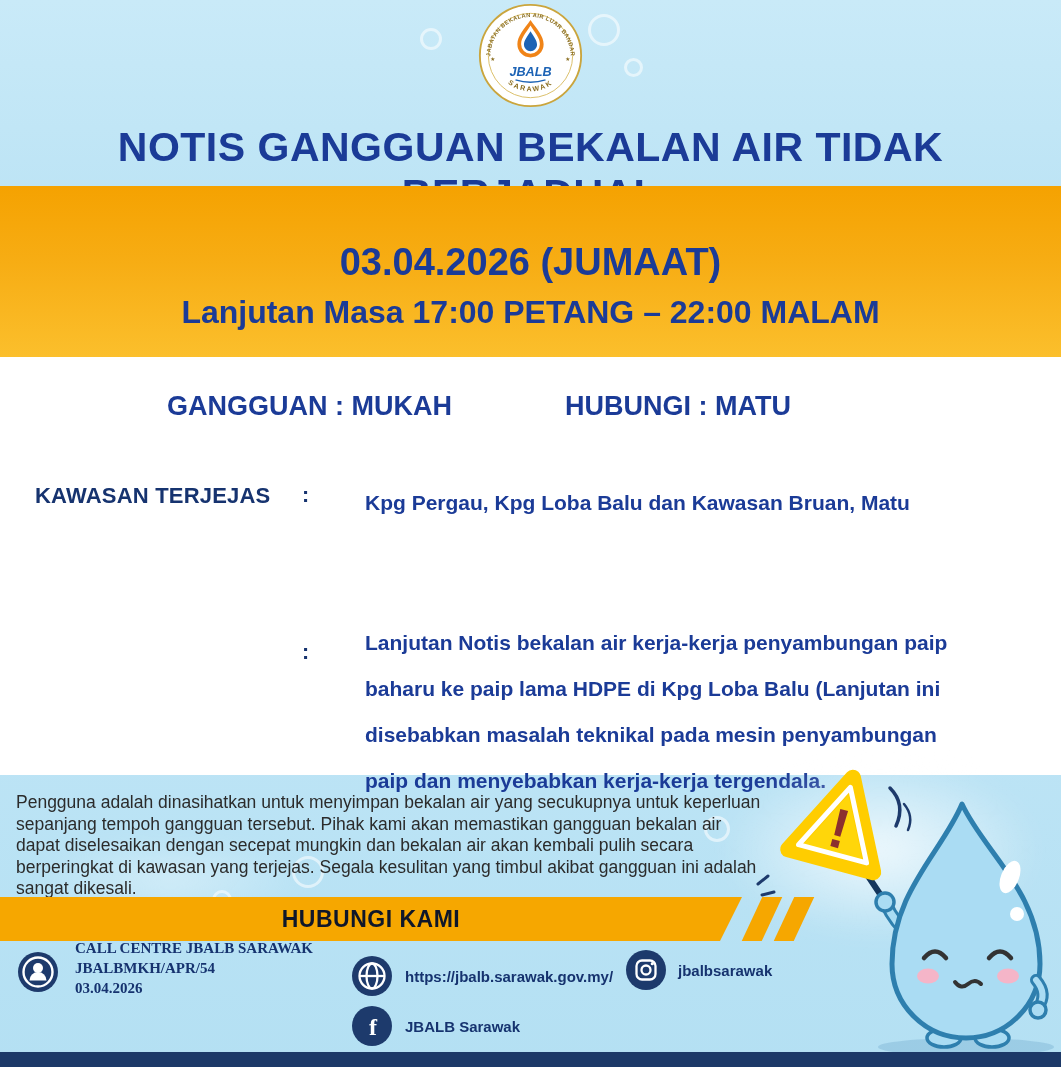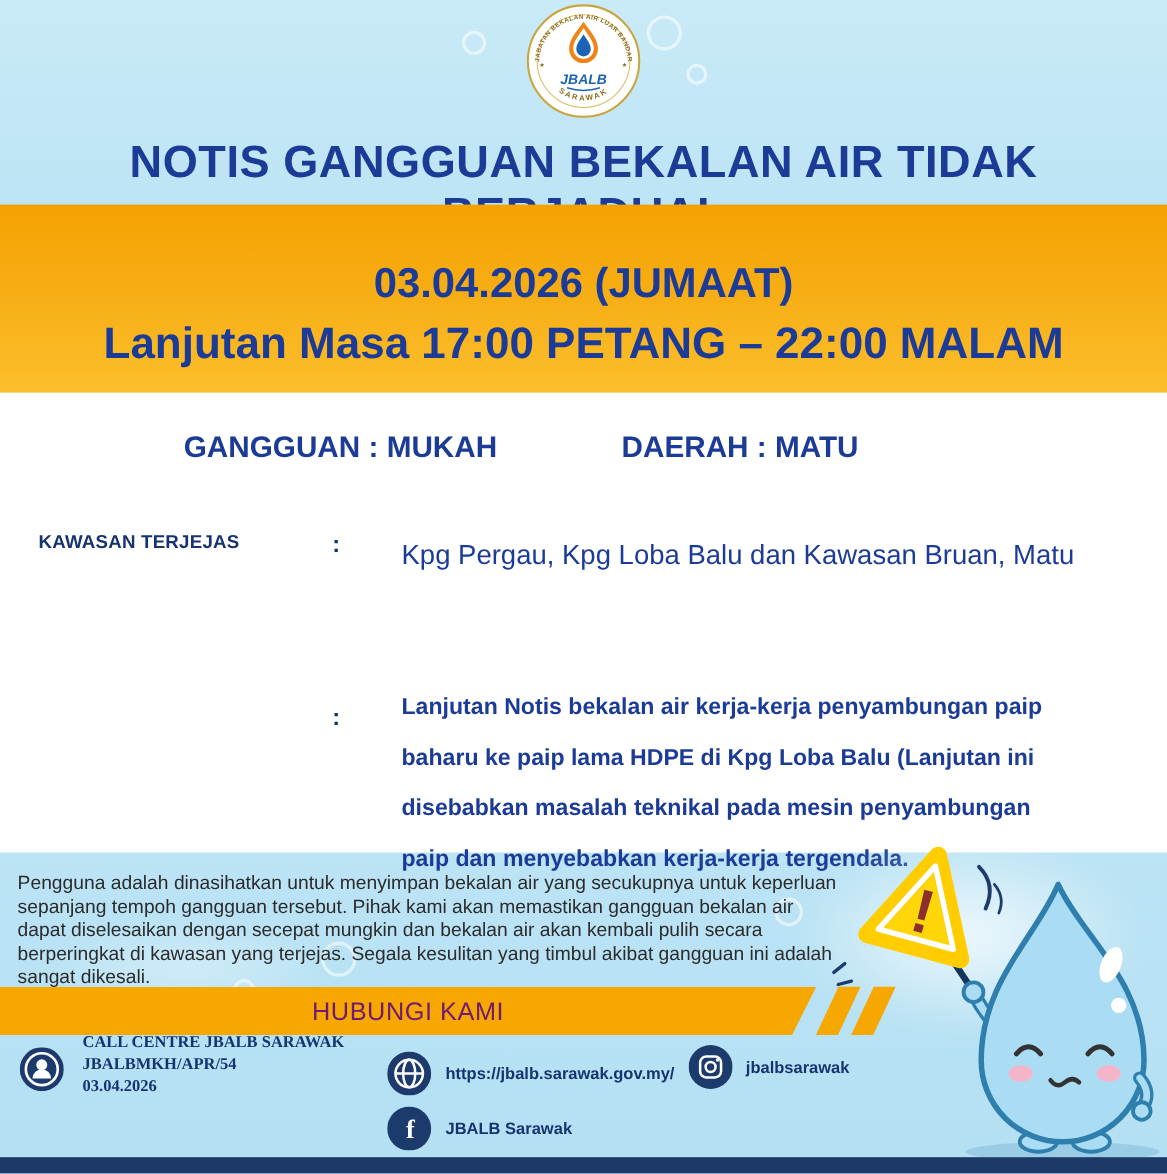--- a/index.html
+++ b/index.html
@@ -14,40 +14,40 @@
   .title{
     position:absolute;top:124px;left:0;width:100%;margin:0;text-align:center;
     font-size:41px;font-weight:bold;color:#1b3b97;letter-spacing:0.5px;
   }
   .banner{
     position:absolute;top:186px;left:0;width:100%;height:171px;
     background:linear-gradient(180deg,#f5a201 0%,#f7ad14 45%,#fbbf2c 100%);
     display:flex;flex-direction:column;align-items:center;justify-content:center;gap:10px;
   }
   .banner-date{font-size:38px;font-weight:bold;color:#1b3b97;margin-top:28px;}
-  .banner-time{font-size:40px;font-weight:bold;color:#1b3b97;}
+  .banner-time{font-size:32px;font-weight:bold;color:#1b3b97;}
   .white-panel{position:absolute;top:357px;left:0;width:100%;height:418px;background:#ffffff;}
   .area-label{position:absolute;font-size:27px;font-weight:bold;color:#1b3b97;}
-  .field-label{position:absolute;font-size:17px;font-weight:bold;color:#16336f;letter-spacing:0.2px;}
+  .field-label{position:absolute;font-size:22px;font-weight:bold;color:#16336f;letter-spacing:0.2px;}
   .field-colon{position:absolute;font-size:21.5px;font-weight:bold;color:#16336f;}
-  .field-value{position:absolute;font-size:25px;font-weight:normal;color:#1b3b97;}
+  .field-value{position:absolute;font-size:21px;font-weight:bold;color:#1b3b97;}
   .huraian-value{
     position:absolute;left:365px;top:620px;width:600px;
     font-size:21px;font-weight:bold;color:#1b3b97;line-height:46px;
   }
   .advisory{
     position:absolute;left:16px;top:792px;width:752px;margin:0;
     font-size:17.5px;color:#2b2b2b;line-height:21.5px;font-weight:500;
   }
   .contact-band{
     position:absolute;left:0;top:897px;width:742px;height:44px;background:#f6a700;
     clip-path:polygon(0 0,100% 0,calc(100% - 22px) 100%,0 100%);
     display:flex;align-items:center;justify-content:center;
   }
-  .contact-band span{font-size:23px;font-weight:normal;color:#701a75;letter-spacing:0.5px;}
+  .contact-band span{font-size:23px;font-weight:bold;color:#0f172a;letter-spacing:0.5px;}
   .stripe{position:absolute;top:897px;width:20px;height:44px;background:#f6a700;transform:skewX(-25deg);}
   .contact-text{position:absolute;font-size:15px;font-weight:bold;color:#16336f;}
   .cc-lines div{font-size:15px;font-weight:bold;color:#16336f;line-height:20px;font-family:Liberation Serif, serif;}
   .icon-circle{position:absolute;width:40px;height:40px;}
   .bottom-bar{position:absolute;left:0;bottom:0;width:100%;height:15px;background:#1c3968;}
 </style>
 </head>
 <body>
 
 <div class="poster">
@@ -85,21 +85,21 @@
   <h1 class="title">NOTIS GANGGUAN BEKALAN AIR TIDAK BERJADUAL</h1>
 
   <div class="banner">
     <div class="banner-date">03.04.2026 (JUMAAT)</div>
     <div class="banner-time">Lanjutan Masa 17:00 PETANG – 22:00 MALAM</div>
   </div>
 
   <div class="white-panel"></div>
 
   <div class="area-label" style="left:167px;top:391px;">GANGGUAN : MUKAH</div>
-  <div class="area-label" style="left:565px;top:391px;">DAERAH : MATU</div>
+  <div class="area-label" style="left:565px;top:391px;">HUBUNGI : MATU</div>
 
   <div class="field-label" style="left:35px;top:483px;">KAWASAN TERJEJAS</div>
   <div class="field-colon" style="left:302px;top:483px;">:</div>
   <div class="field-value" style="left:365px;top:491px;">Kpg Pergau, Kpg Loba Balu dan Kawasan Bruan, Matu</div>
 
   <div class="field-colon" style="left:302px;top:640px;">:</div>
   <div class="huraian-value">Lanjutan Notis bekalan air kerja-kerja penyambungan paip baharu ke paip lama HDPE di Kpg Loba Balu (Lanjutan ini disebabkan masalah teknikal pada mesin penyambungan paip dan menyebabkan kerja-kerja tergendala.</div>
 
   <div class="splash" style="left:720px;top:760px;width:320px;height:180px;"></div>
   <div class="splash" style="left:30px;top:840px;width:280px;height:80px;opacity:.5;"></div>

